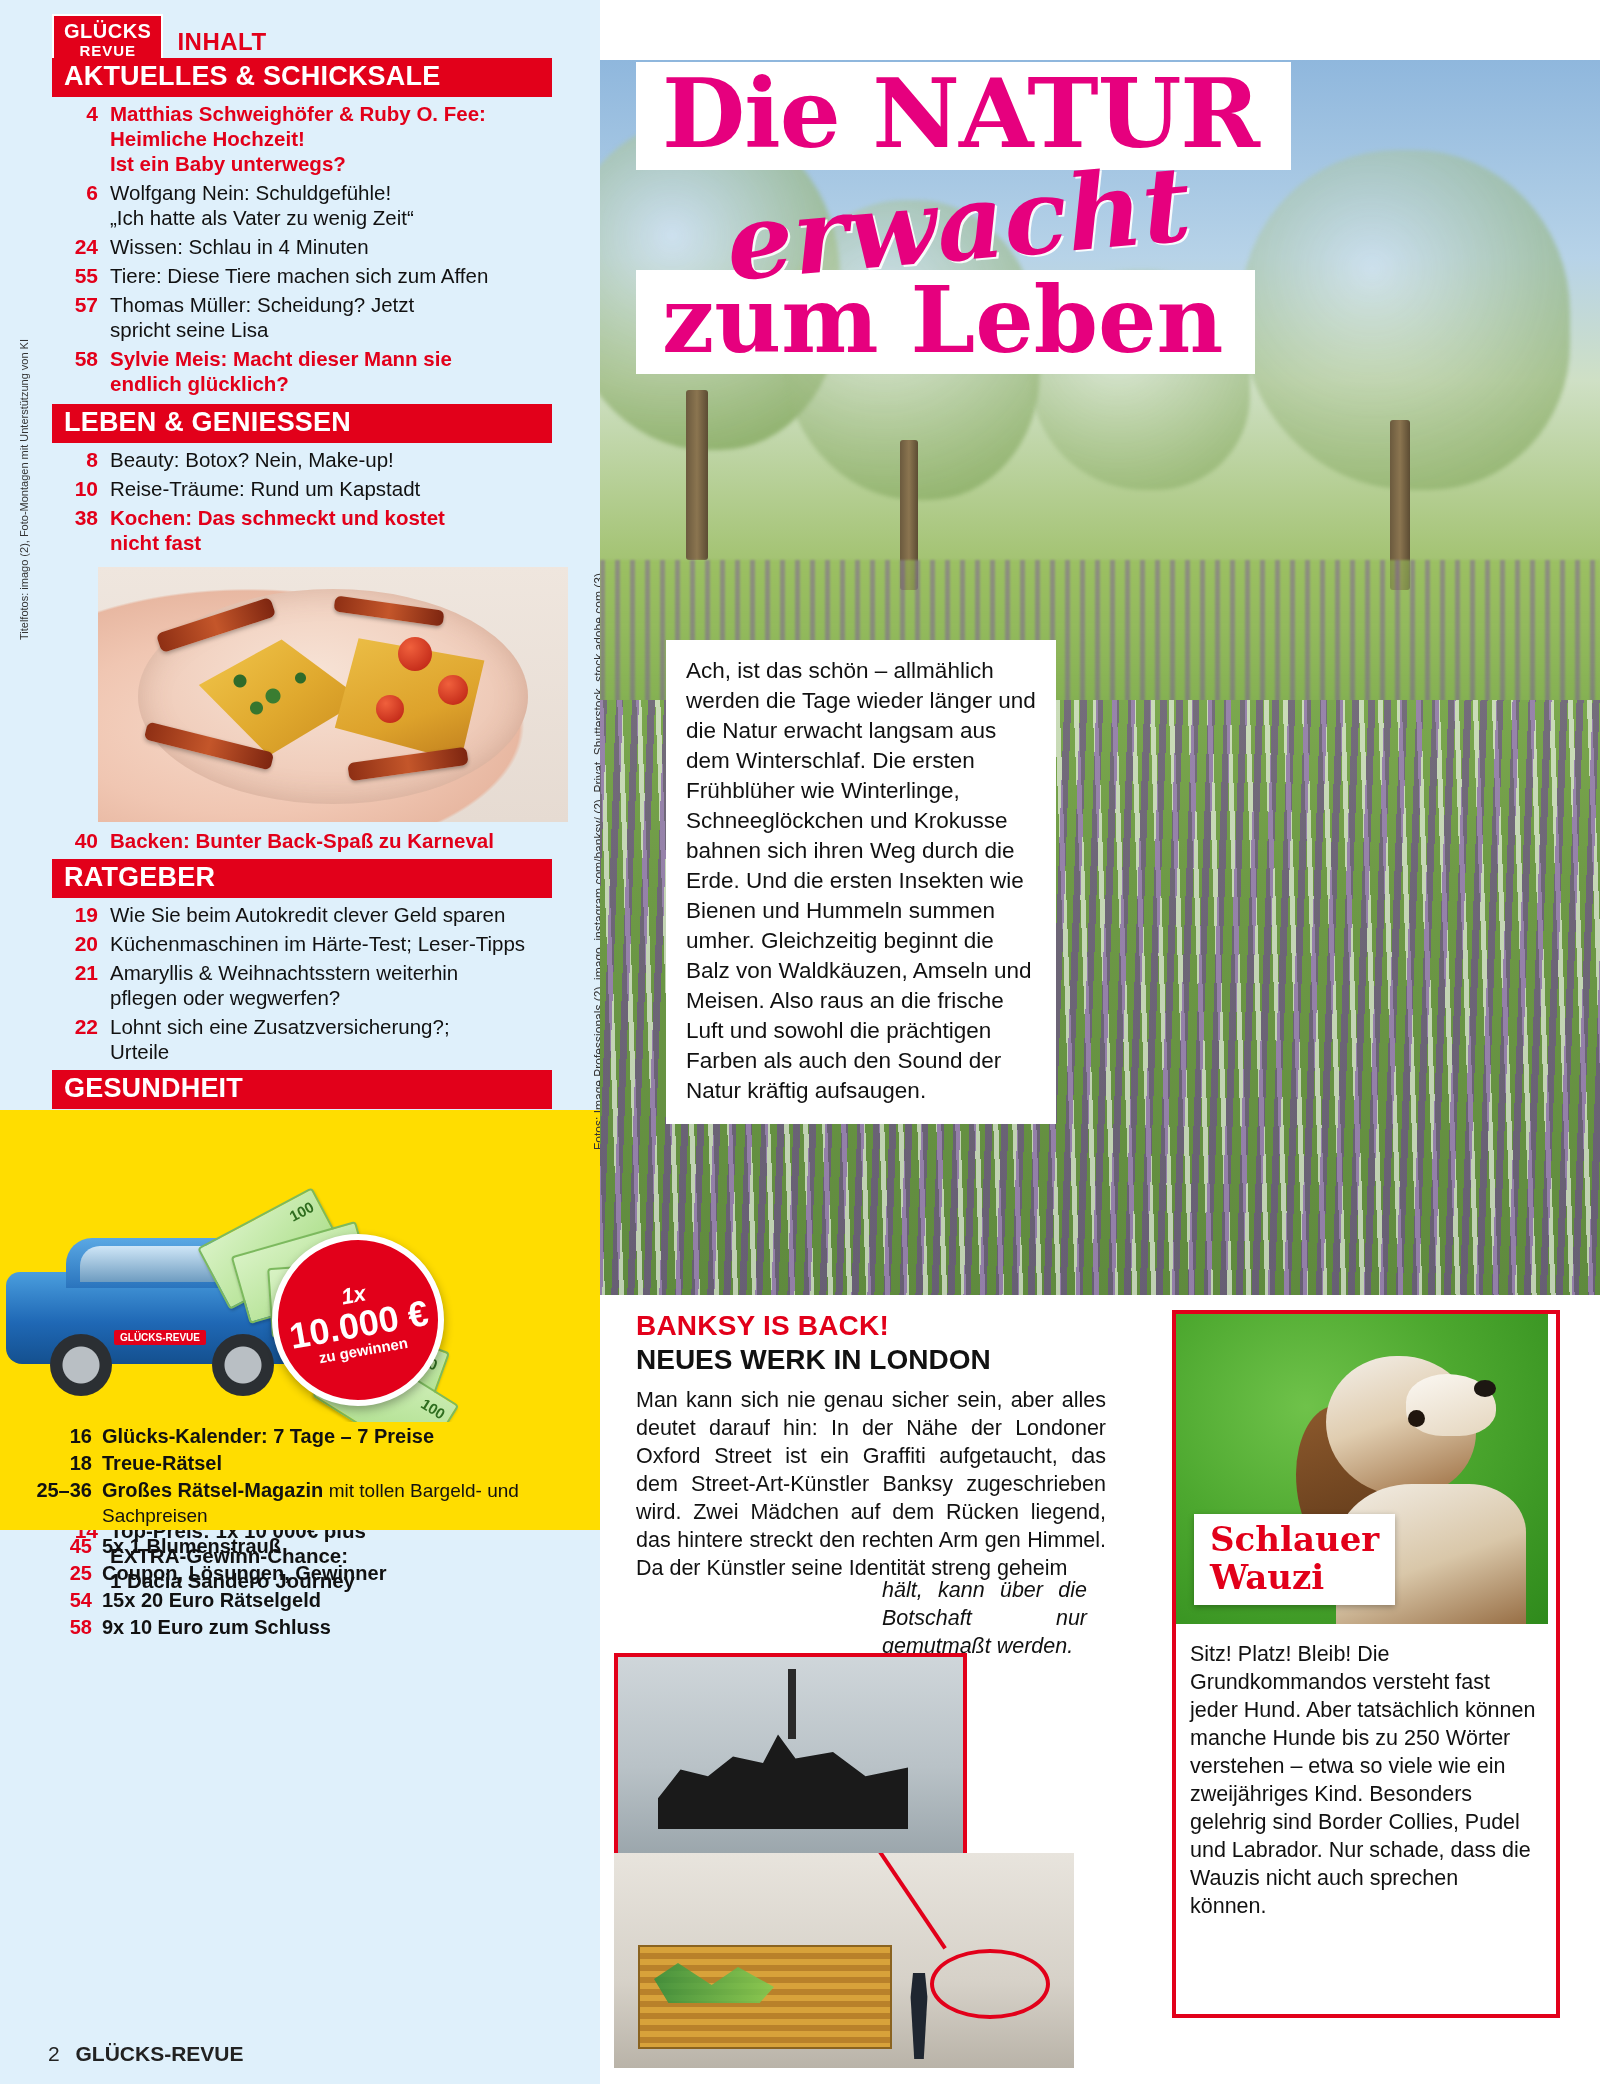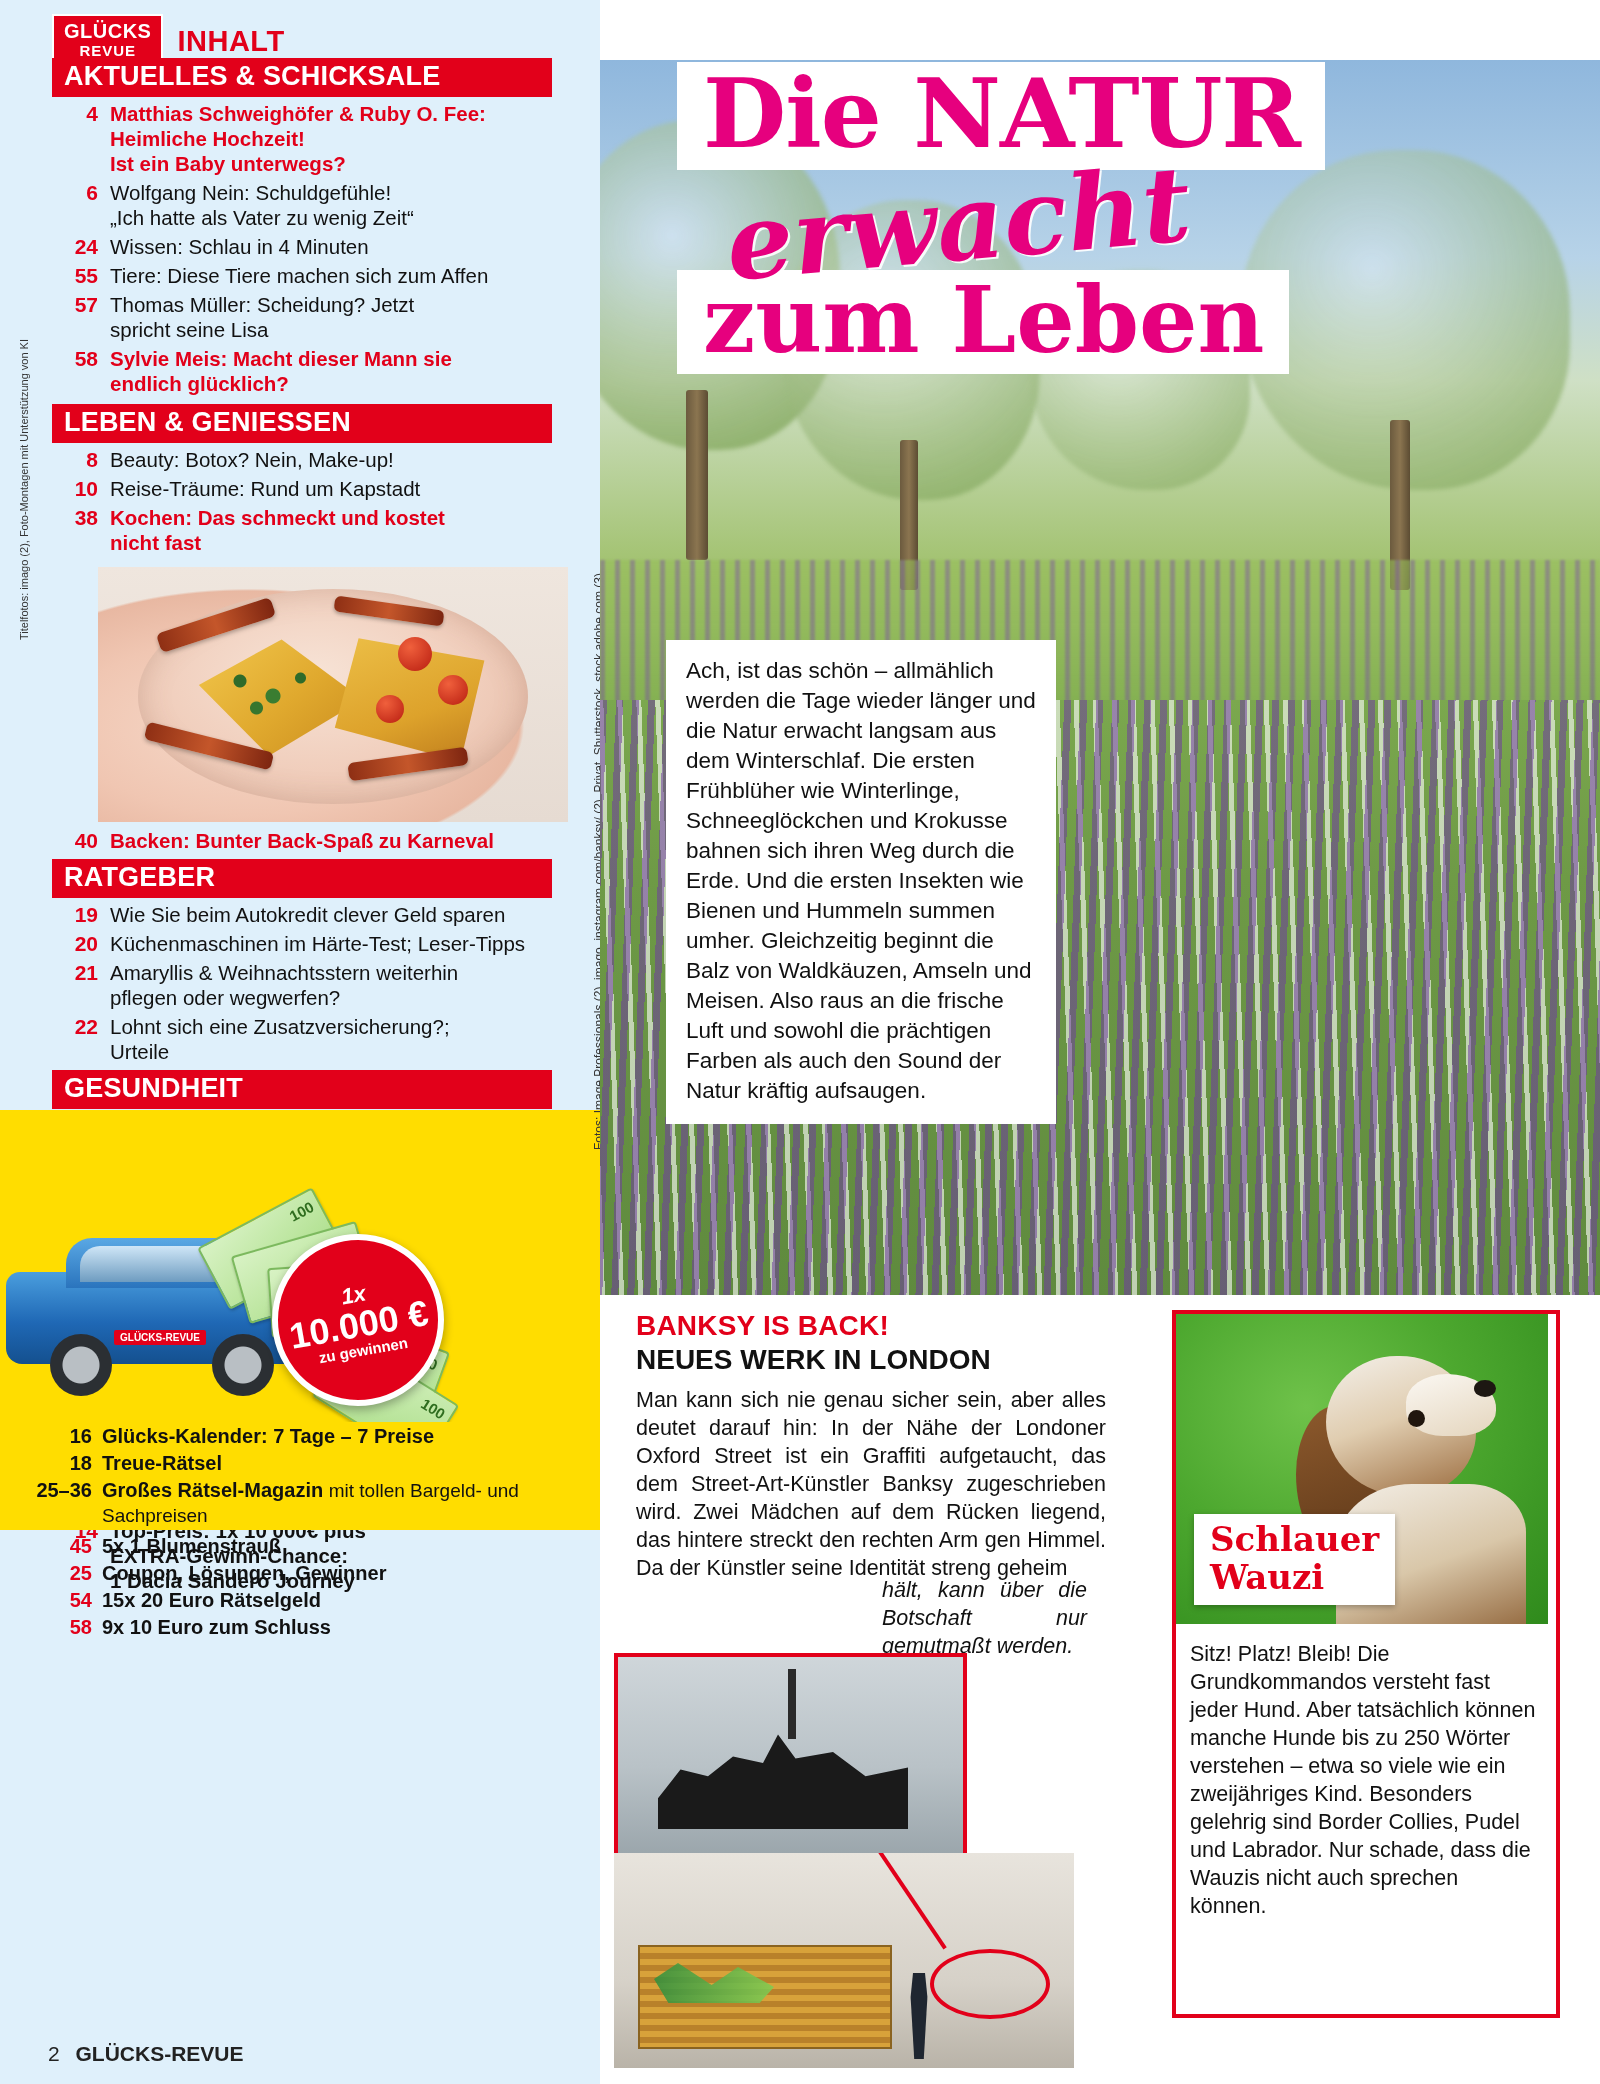--- a/index.html
+++ b/index.html
@@ -29,21 +29,21 @@
   }
   .logo{
     background:#e2001a;color:#ffffff;
     font-weight:bold;font-size:19px;line-height:19px;
     padding:6px 10px 7px 10px;text-align:center;letter-spacing:.5px;
     border:2px solid #ffffff;
   }
   .logo .l1{display:block;font-size:20px;}
   .logo .l2{display:block;font-size:15px;letter-spacing:1px;}
   .inhalt-word{
-    color:#e2001a;font-weight:bold;font-size:29px;letter-spacing:.5px;
+    color:#e2001a;font-weight:bold;font-size:24px;letter-spacing:.5px;
   }
   
   .secbar{
     background:#e2001a;color:#ffffff;font-weight:bold;font-size:27px;
     padding:3px 10px 5px 12px;margin:0;letter-spacing:.2px;
   }
   .toc{
     position:absolute;left:52px;top:58px;width:500px;
   }
   .entry{
@@ -199,21 +199,21 @@
     background:
       repeating-linear-gradient(90deg, rgba(120,70,170,.40) 0 5px, rgba(0,0,0,0) 5px 15px),
       linear-gradient(180deg,rgba(150,190,90,.6),rgba(110,160,70,.2));
     filter:blur(1.2px);
   }
   
   .hero-title{
     position:absolute;left:636px;top:62px;width:930px;
   }
   .tline{
-    background:#ffffff;display:inline-block;padding:2px 25px 6px 26px;margin-left:41px;
+    background:#ffffff;display:inline-block;padding:2px 32px 6px 26px;
   }
   .t1{
     font-family:"DejaVu Serif", serif;font-weight:bold;font-size:96px;line-height:100px;
     color:#e6007e;letter-spacing:-1px;
   }
   .t2{
     font-family:"DejaVu Serif", serif;font-style:italic;font-weight:bold;
     font-size:104px;line-height:104px;color:#e6007e;
     transform:rotate(-5deg);display:inline-block;margin:2px 0 0 90px;
     text-shadow:2px 2px 0 rgba(255,255,255,.9);

